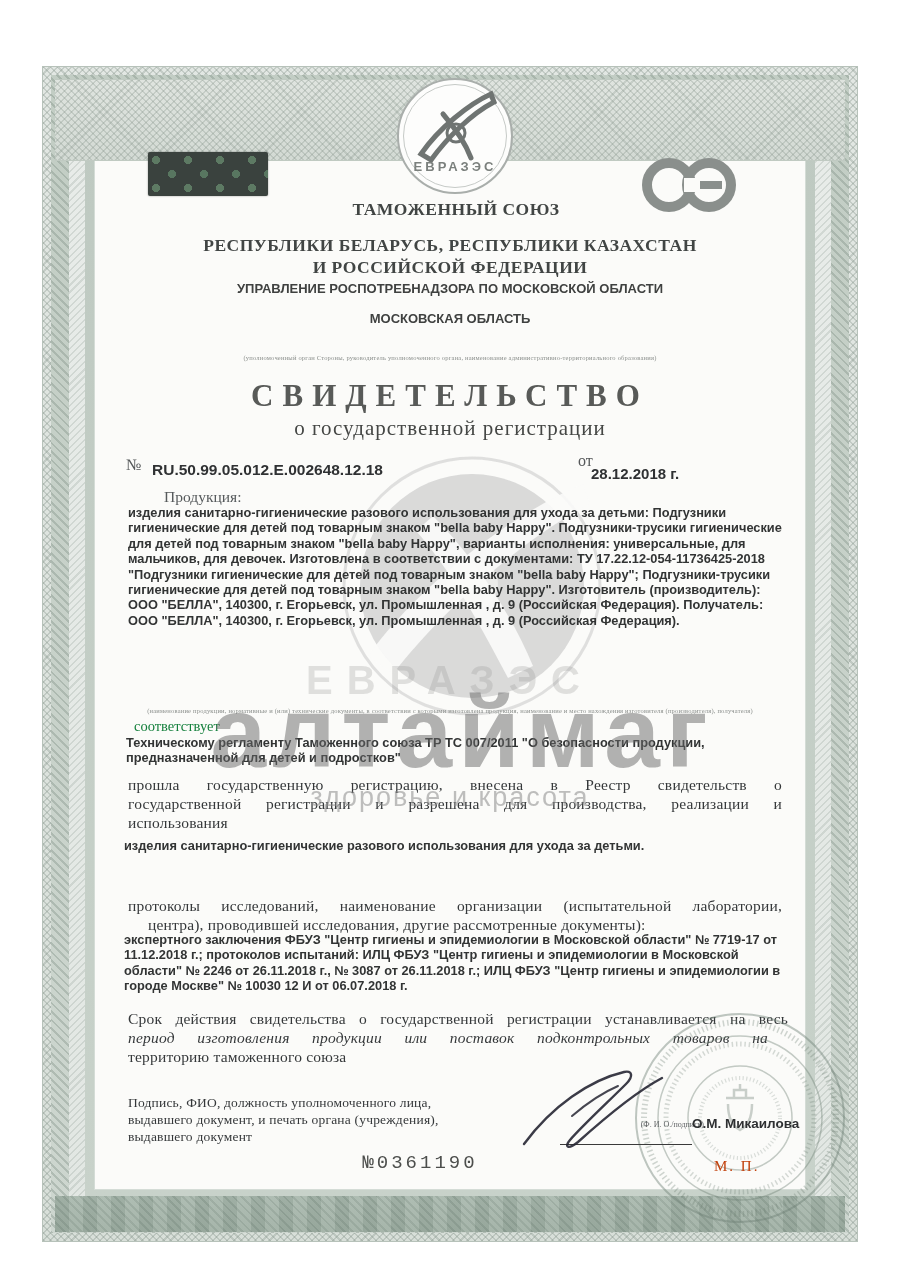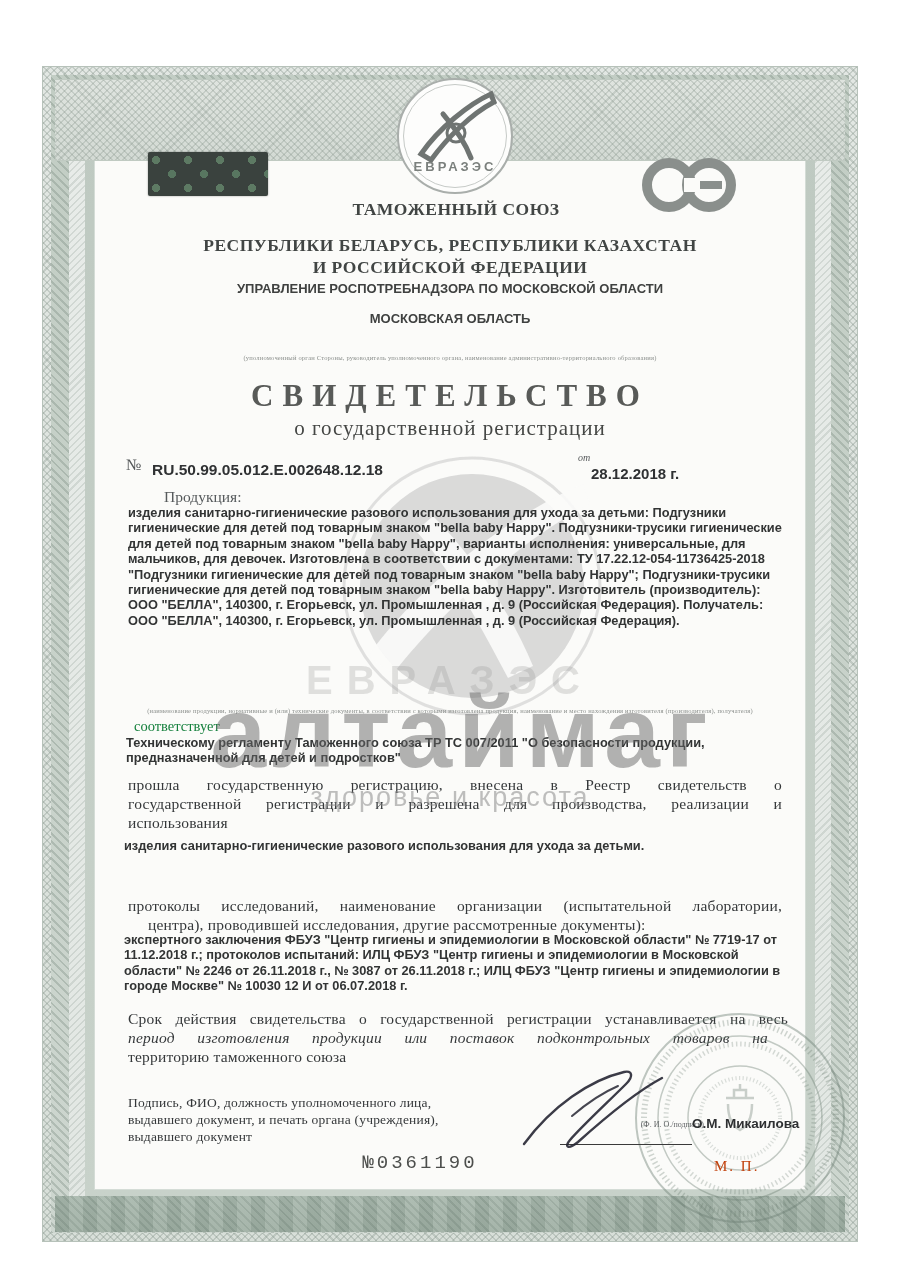--- a/index.html
+++ b/index.html
@@ -124,21 +124,21 @@
   <div class="txt center sans authority" style="top:215px;">УПРАВЛЕНИЕ РОСПОТРЕБНАДЗОРА ПО МОСКОВСКОЙ ОБЛАСТИ</div>
   <div class="txt center sans authority" style="top:245px;">МОСКОВСКАЯ ОБЛАСТЬ</div>
 
   <div class="txt center caption" style="top:288px;">(уполномоченный орган Стороны, руководитель уполномоченного органа, наименование административно-территориального образования)</div>
 
   <div class="txt center doc-title" style="top:312px;">СВИДЕТЕЛЬСТВО</div>
   <div class="txt center doc-subtitle" style="top:340px;margin-top:10px;">о государственной регистрации</div>
 
   <div class="txt" style="left:84px;top:390px;font-size:16px;color:#55585a;">№</div>
   <div class="txt sans" style="left:110px;top:395px;font-size:15.5px;color:#2f3133;">RU.50.99.05.012.Е.002648.12.18</div>
-  <div class="txt" style="left:536px;top:386px;font-size:10px;color:#55585a;font-style:italic;">от</div>
+  <div class="txt" style="left:536px;top:386px;font-size:16px;color:#55585a;">от</div>
   <div class="txt sans" style="left:549px;top:399px;font-size:15px;color:#2f3133;">28.12.2018 г.</div>
 
   <div class="txt" style="left:86px;top:422px;font-size:15.5px;color:#565a5c;margin-left:36px;">Продукция:</div>
   <div class="txt sans body-sans" style="left:86px;top:439px;width:654px;">изделия санитарно-гигиенические разового использования для ухода за детьми: Подгузники гигиенические для детей под товарным знаком "bella baby Happy". Подгузники-трусики гигиенические для детей под товарным знаком "bella baby Happy", варианты исполнения: универсальные, для мальчиков, для девочек. Изготовлена в соответствии с документами: ТУ 17.22.12-054-11736425-2018 "Подгузники гигиенические для детей под товарным знаком "bella baby Happy"; Подгузники-трусики гигиенические для детей под товарным знаком "bella baby Happy". Изготовитель (производитель): ООО "БЕЛЛА", 140300, г. Егорьевск, ул. Промышленная , д. 9 (Российская Федерация).  Получатель: ООО "БЕЛЛА", 140300, г. Егорьевск, ул. Промышленная , д. 9 (Российская Федерация).</div>
 
   <div class="txt center caption" style="top:641px;">(наименование продукции, нормативные и (или) технические документы, в соответствии с которыми изготовлена продукция, наименование и место нахождения изготовителя (производителя), получателя)</div>
 
   <div class="txt" style="left:92px;top:652px;font-size:14.5px;color:#15803d;">соответствует</div>
   <div class="txt sans body-sans" style="left:84px;top:669px;width:662px;">Техническому регламенту Таможенного союза ТР ТС 007/2011 "О безопасности продукции, предназначенной для детей и подростков"</div>
 

